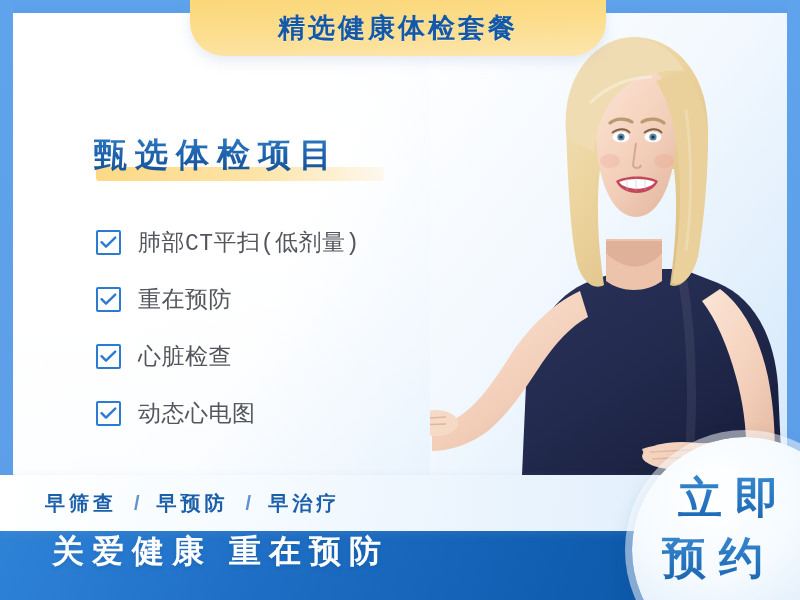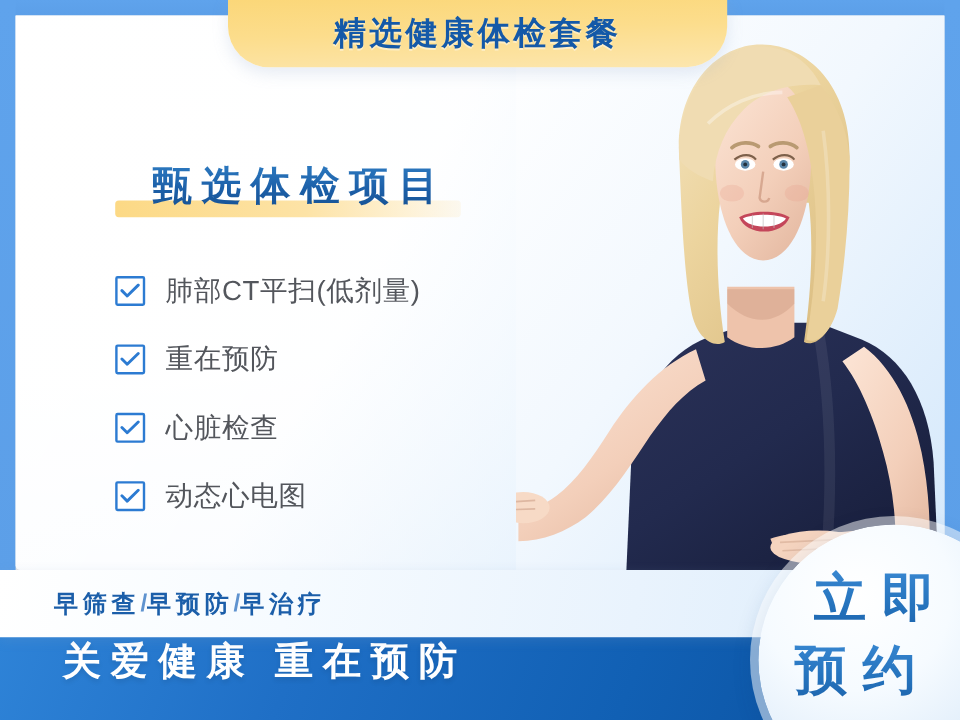--- a/index.html
+++ b/index.html
@@ -87,34 +87,34 @@
     position: relative;
     font-size: 33px;
     font-weight: bold;
     letter-spacing: 8px;
     color: #17589f;
     background: linear-gradient(180deg, #2f7ec4 0%, #1c5fa8 55%, #16508f 100%);
     -webkit-background-clip: text;
     background-clip: text;
     -webkit-text-fill-color: transparent;
     white-space: nowrap;
-    margin-left: 33px;
   }
 
   
   .checklist {
     position: absolute;
     left: 96px;
     top: 214px;
     z-index: 4;
   }
   .check-item {
     display: flex;
     align-items: center;
     height: 57px;
+    font-family: Liberation Mono, monospace;
   }
   .checkbox {
     width: 25px;
     height: 25px;
     box-sizing: border-box;
     border: 2px solid #2c7bd2;
     border-radius: 2px;
     background: #ffffff;
     margin-right: 17px;
     flex: none;
@@ -153,20 +153,21 @@
     border-radius: 0 0 30px 0;
     box-shadow: 0 3px 10px rgba(130,160,200,0.18);
     z-index: 7;
     display: flex;
     align-items: center;
   }
   .slogan-strip .inner {
     margin-left: 45px;
     display: flex;
     align-items: center;
+    gap: 17px;
     font-size: 20px;
     font-weight: bold;
     color: #1b5ea9;
     letter-spacing: 4px;
     white-space: nowrap;
   }
   .slogan-sep { color: #5f93cf; font-weight: bold; letter-spacing: 0; }
 
   
   .blue-band {

